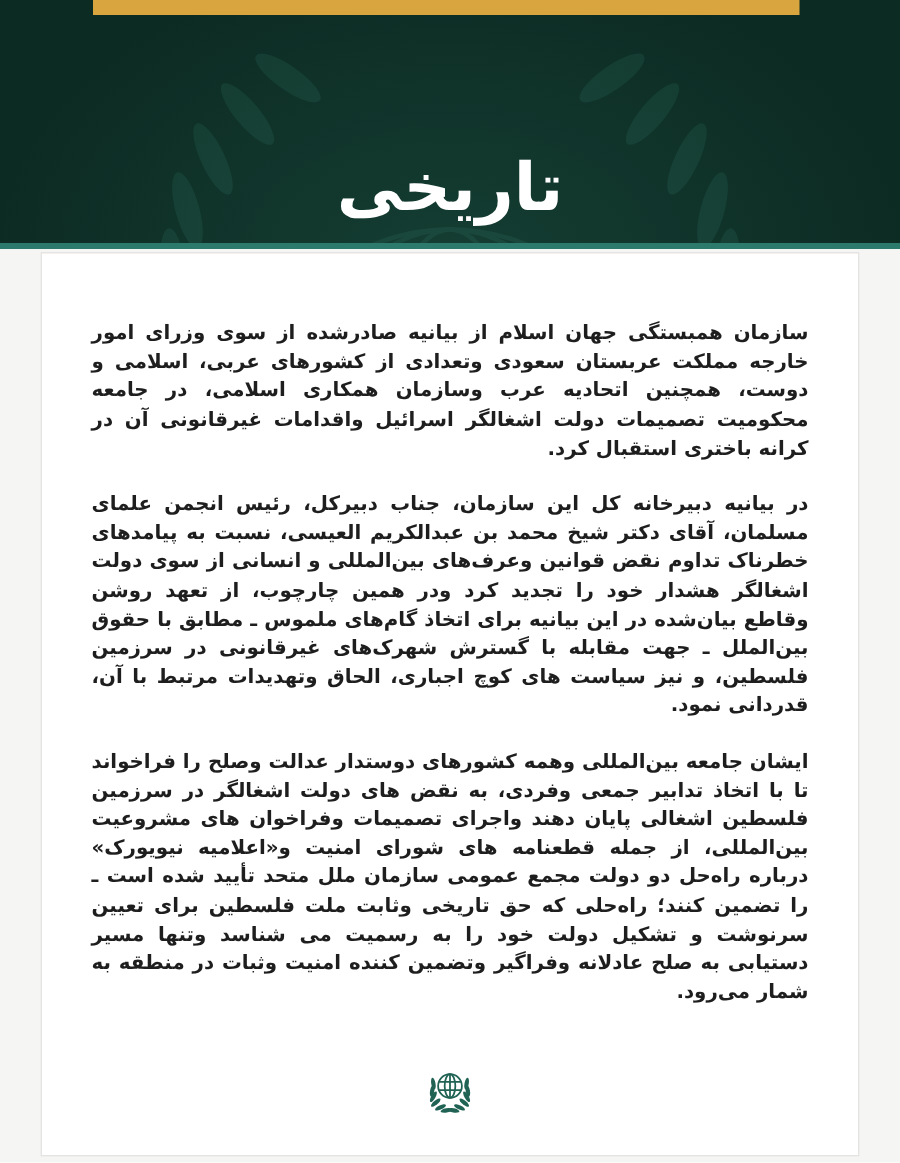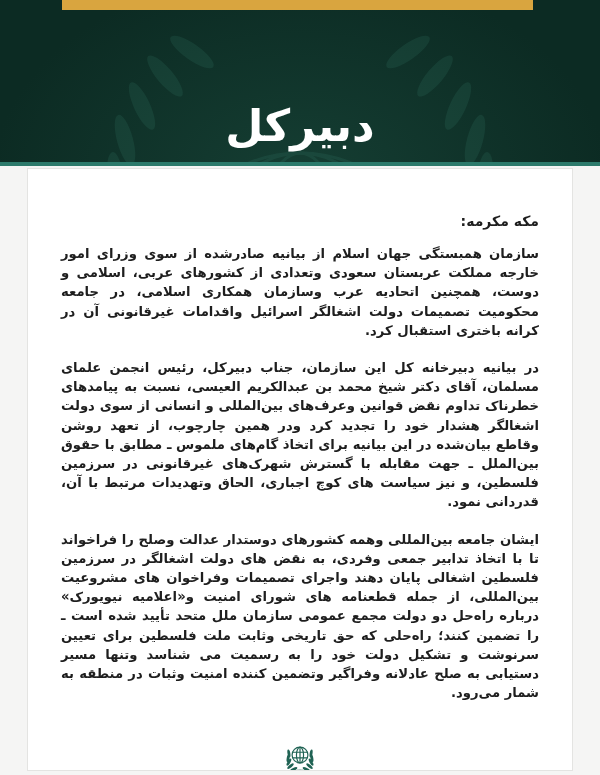--- a/index.html
+++ b/index.html
@@ -134,25 +134,24 @@
       <ellipse cx="438" cy="240" rx="26" ry="8" transform="rotate(85 438 240)"></ellipse>
       <ellipse cx="440" cy="200" rx="26" ry="8" transform="rotate(90 440 200)"></ellipse>
       <ellipse cx="435" cy="160" rx="26" ry="8" transform="rotate(95 435 160)"></ellipse>
       <ellipse cx="425" cy="122" rx="26" ry="8" transform="rotate(105 425 122)"></ellipse>
       <ellipse cx="408" cy="88" rx="26" ry="8" transform="rotate(115 408 88)"></ellipse>
       <ellipse cx="385" cy="58" rx="26" ry="8" transform="rotate(130 385 58)"></ellipse>
       <ellipse cx="358" cy="34" rx="26" ry="8" transform="rotate(145 358 34)"></ellipse>
     </g>
   </svg>
 
-  <h1 class="header-title">دبیرکل</h1>
+  <h1 class="header-title">تاریخی</h1>
 </header>
 
 <main class="card">
-  <p class="greeting">مکه مکرمه:</p>
 
   <p class="para">سازمان همبستگی جهان اسلام از بیانیه صادرشده از سوی وزرای امور خارجه مملکت عربستان سعودی وتعدادی از کشورهای عربی، اسلامی و دوست، همچنین اتحادیه عرب وسازمان همکاری اسلامی، در جامعه محکومیت تصمیمات دولت اشغالگر اسرائیل واقدامات غیرقانونی آن در کرانه باختری استقبال کرد.</p>
   <p class="para">در بیانیه دبیرخانه کل این سازمان، جناب دبیرکل، رئیس انجمن علمای مسلمان، آقای دکتر شیخ محمد بن عبدالکریم العیسی، نسبت به پیامدهای خطرناک تداوم نقض قوانین وعرف‌های بین‌المللی و انسانی از سوی دولت اشغالگر هشدار خود را تجدید کرد ودر همین چارچوب، از تعهد روشن وقاطع بیان‌شده در این بیانیه برای اتخاذ گام‌های ملموس ـ مطابق با حقوق بین‌الملل ـ جهت مقابله با گسترش شهرک‌های غیرقانونی در سرزمین فلسطین، و نیز سیاست های کوچ اجباری، الحاق وتهدیدات مرتبط با آن، قدردانی نمود.</p>
   <p class="para">ایشان جامعه بین‌المللی وهمه کشورهای دوستدار عدالت وصلح را فراخواند تا با اتخاذ تدابیر جمعی وفردی، به نقض های دولت اشغالگر در سرزمین فلسطین اشغالی پایان دهند واجرای تصمیمات وفراخوان های مشروعیت بین‌المللی، از جمله قطعنامه های شورای امنیت و«اعلامیه نیویورک» درباره راه‌حل دو دولت مجمع عمومی سازمان ملل متحد تأیید شده است ـ را تضمین کنند؛ راه‌حلی که حق تاریخی وثابت ملت فلسطین برای تعیین سرنوشت و تشکیل دولت خود را به رسمیت می شناسد وتنها مسیر دستیابی به صلح عادلانه وفراگیر وتضمین کننده امنیت وثبات در منطقه به شمار می‌رود.</p>
 
   <div class="footer-logo">
     <svg class="wreath-icon" width="38" height="38" viewBox="0 0 48 48" xmlns="http://www.w3.org/2000/svg" aria-hidden="true">
       <g fill="none" stroke="#206354" stroke-width="1.5">
         <circle cx="24" cy="19" r="10"></circle>
         <ellipse cx="24" cy="19" rx="4.5" ry="10"></ellipse>

